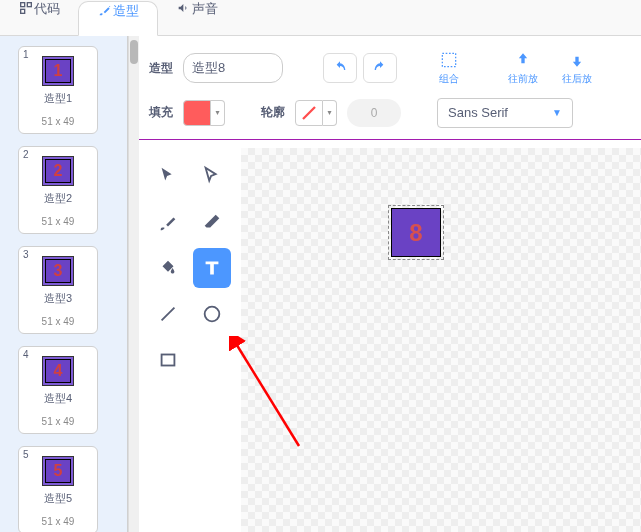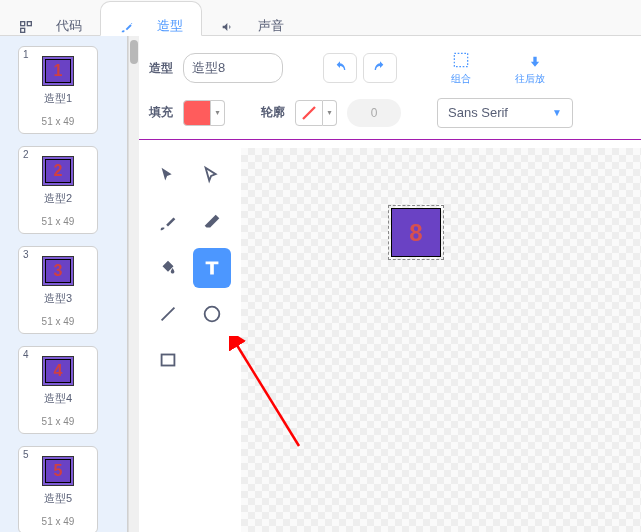--- a/index.html
+++ b/index.html
@@ -1,18 +1,18 @@
 <!DOCTYPE html>
 <html><head>
 <meta charset="utf-8">
 <style>
   * { box-sizing: border-box; margin: 0; padding: 0; font-family: Arial, "Microsoft YaHei", sans-serif; }
   body { width: 641px; height: 532px; overflow: hidden; background: #fff; }
   .tabs { height: 36px; display: flex; border-bottom: 1px solid #d9d9d9; background: #f9f9f9; }
-  .tab { display: flex; align-items: flex-end; gap: 22px; padding: 0 18px; font-size: 13px; color: #575e75; cursor: pointer; border-radight: 1px solid #d9d9d9; border-top-left-radius:10px; border-top-right-radius:10px;}
+  .tab { display: flex; align-items: flex-start; gap: 0; padding: 0 18px; font-size: 13px; color: #575e75; cursor: pointer; border-radight: 1px solid #d9d9d9; border-top-left-radius:10px; border-top-right-radius:10px;}
   .tab .ico { width:16px; height:16px; display:flex; align-items:center; justify-content:center; color:#575e75; }
   .tab.active { color:#4c97ff; background:#fff; border:1px solid #d9d9d9; border-bottom:1px solid #fff; position:relative; top:1px;}
   .tab.active .ico { color:#4c97ff; }
   .main { display:flex; height:496px; }
   .side { width:128px; background:#e9f1fc; border-right:1px solid #d0d0d0; overflow-y:auto; padding:10px 0 10px 8px; position:relative;}
   .side::-webkit-scrollbar{width:8px;} .side::-webkit-scrollbar-thumb{background:#c0c0c0;border-radius:4px;}
   .thumb-card { width:80px; height:88px; background:#fff; border:1px solid #d0d0d0; border-radius:6px; margin:0 auto 12px 10px; position:relative; text-align:center; }
   .thumb-num { position:absolute; top:2px; left:4px; font-size:10px; color:#575e75; }
   .thumb-img { width:30px; height:28px; margin:10px auto 6px; display:block; background:#6a42c4; border:2px solid #7e5bd6; box-shadow:0 0 0 1px #000 inset, 0 0 0 1px #333; position:relative; }
   .thumb-img span{ position:absolute; inset:0; display:flex; align-items:center; justify-content:center; font-weight:bold; font-size:16px; color:#d04040; }
@@ -21,21 +21,21 @@
   .editor { flex:1; background:#fff; position:relative; border-left:1px solid #ddd;}
   .vscroll { position:absolute; left:0; top:0; bottom:0; width:10px; background:#f0f0f0;}
   .vscroll-thumb{ position:absolute; left:1px; top:4px; width:8px; height:24px; background:#b8b8b8; border-radius:4px;}
   .row { display:flex; align-items:center; gap:10px; padding-left:20px; height:48px; }
   .row1{ margin-top:8px; }
   .lbl { font-size:12px; font-weight:bold; color:#575e75; }
   .name-input { width:100px; height:30px; border:1px solid #ccc; border-radius:12px; padding:0 8px; font-size:13px; color:#575e75; }
   .ibtn { width:34px; height:30px; border:1px solid #ddd; border-radius:6px; background:#fff; display:flex; align-items:center; justify-content:center; color:#4c97ff; cursor:pointer;}
   .ibtn.flip{transform:scaleX(-1);}
   .grpbtn{ display:flex; gap:6px; }
-  .vbtn { display:flex; flex-direction:column; align-items:flex-end; gap:2px; width:44px; cursor:pointer; color:#4c97ff; font-size:10px;}
+  .vbtn { display:flex; flex-direction:column; align-items:center; gap:2px; width:44px; cursor:pointer; color:#4c97ff; font-size:10px;}
   .vbtn svg{width:20px;height:20px;}
   .row2{ border-bottom:1px solid #a21caf; padding-bottom:6px;}
   .swatch { width:28px; height:26px; background:#ff5c5c; border:1px solid #ccc; border-radius:4px 0 0 4px; }
   .swatch-arr{ width:14px;height:26px;border:1px solid #ccc;border-left:none;border-radius:0 4px 4px 0; display:flex;align-items:center;justify-content:center;font-size:8px;color:#888;}
   .stroke-ico{ width:28px;height:26px;border:1px solid #ccc;border-radius:4px 0 0 4px; display:flex;align-items:center;justify-content:center;}
   .numbox{ width:54px;height:28px;border-radius:14px;background:#f2f2f2;display:flex;align-items:center;justify-content:center;font-size:12px;color:#aaa;}
   .font-sel{ width:136px; height:30px; border:1px solid #ccc; border-radius:4px; display:flex; align-items:center; justify-content:space-between; padding:10px 10px; font-size:13px; color:#575e75;}
   .tools{ position:absolute; left:20px; top:120px; display:grid; grid-template-columns:38px 38px; grid-auto-rows:40px; gap:6px;}
   .tool{ width:38px;height:40px;border-radius:6px;display:flex;align-items:center;justify-content:center;cursor:pointer;color:#575e75;}
   .tool.active{ background:#4c97ff; color:#fff;}
@@ -150,20 +150,26 @@
       <div style="width:10px"></div>
       <div class="vbtn">
           <svg viewBox="0 0 24 24" fill="none" stroke="currentColor" stroke-width="1.5" stroke-dasharray="2 2">
             <rect x="4" y="4" width="16" height="16"></rect>
           </svg>
           <span>组合</span>
         </div>
       <div style="width:10px"></div>
       <div class="vbtn">
           <svg viewBox="0 0 24 24" fill="currentColor">
+            <path d="M12 4l-5 6h3v6h4v-6h3l-5-6z"></path>
+          </svg>
+          <span>往前放</span>
+        </div>
+      <div class="vbtn">
+          <svg viewBox="0 0 24 24" fill="currentColor">
             <path d="M12 20l5-6h-3V8h-4v6H7l5 6z"></path>
           </svg>
           <span>往后放</span>
         </div>
     </div>
 
     <div class="row row2">
       <span class="lbl">填充</span>
       <div style="display:flex;">
         <div class="swatch" id="fillsw" style="background: rgb(255, 92, 92);"></div>

